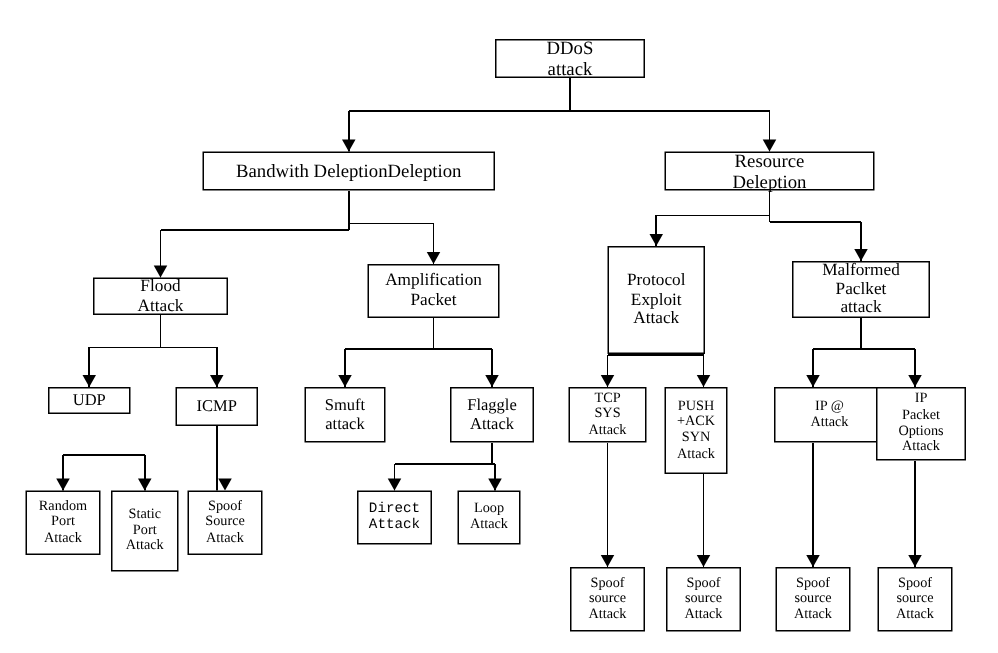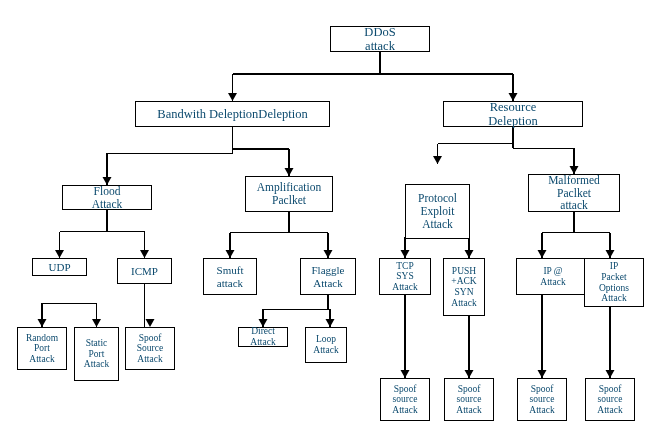--- a/index.html
+++ b/index.html
@@ -25,21 +25,21 @@
   }
   .node {
     position: absolute;
     box-sizing: border-box;
     border: 1px solid #000000;
     background: #ffffff;
     display: flex;
     align-items: center;
     justify-content: center;
     text-align: center;
-    color: #0c4a6e;
+    color: #000000;
     line-height: 1.12;
     padding: 1px 20px;
     white-space: pre-line;
   }
   .node.root      { font-size: 12.5px; }
   .node.level2    { font-size: 12.5px; }
   .node.level3    { font-size: 11.5px; }
   .node.level4    { font-size: 11px; }
   .node.leafsmall { font-size: 9.5px; }
 </style>
@@ -176,22 +176,22 @@
         <line x1="610" y1="307" x2="610" y2="378" stroke="#000000" stroke-width="1.2" shape-rendering="crispEdges"></line>
         <polygon points="605.5,370 614.5,370 610,378" fill="#000000"></polygon>
       </g>
     </svg>
   <div id="node-layer">
       <div class="node root" style="left: 330px; top: 26px; width: 100px; height: 26px;">DDoS attack</div>
       <div class="node level2" style="left: 135px; top: 101px; width: 195px; height: 26px;">Bandwith  DeleptionDeleption</div>
       <div class="node level2" style="left: 443px; top: 101px; width: 140px; height: 26px;">Resource Deleption</div>
       <div class="node level3" style="left: 62px; top: 185px; width: 90px; height: 25px;">Flood Attack</div>
       <div class="node level3" style="left: 245px; top: 176px; width: 88px; height: 36px;">Amplification
-Paclket</div>
-      <div class="node level3" style="left: 405px; top: 164px; width: 65px; height: 55px; margin-top: 20px;">Protocol
+Packet</div>
+      <div class="node level3" style="left: 405px; top: 164px; width: 65px; height: 72px;">Protocol
 Exploit
 Attack</div>
       <div class="node level3" style="left: 528px; top: 174px; width: 92px; height: 38px;">Malformed
 Paclket attack</div>
       <div class="node level4" style="left: 32px; top: 258px; width: 55px; height: 18px;">UDP</div>
       <div class="node level4" style="left: 117px; top: 258px; width: 55px; height: 26px;">ICMP</div>
       <div class="node level4" style="left: 203px; top: 258px; width: 54px; height: 37px;">Smuft
 attack</div>
       <div class="node level4" style="left: 300px; top: 258px; width: 56px; height: 37px;">Flaggle
 Attack</div>
@@ -208,21 +208,21 @@
 Attack</div>
       <div class="node leafsmall" style="left: 17px; top: 327px; width: 50px; height: 43px;">Random
 Port
 Attack</div>
       <div class="node leafsmall" style="left: 74px; top: 327px; width: 45px; height: 54px;">Static
 Port
 Attack</div>
       <div class="node leafsmall" style="left: 125px; top: 327px; width: 50px; height: 43px;">Spoof
 Source
 Attack</div>
-      <div class="node leafsmall" style="left: 238px; top: 327px; width: 50px; height: 20px;">Direct
+      <div class="node leafsmall" style="left: 238px; top: 327px; width: 50px; height: 36px; font-family: Liberation Mono, monospace;">Direct
 Attack</div>
       <div class="node leafsmall" style="left: 305px; top: 327px; width: 40px; height: 36px;">Loop
 Attack</div>
       <div class="node leafsmall" style="left: 380px; top: 378px; width: 50px; height: 43px;">Spoof
 source
 Attack</div>
       <div class="node leafsmall" style="left: 444px; top: 378px; width: 50px; height: 43px;">Spoof
 source
 Attack</div>
       <div class="node leafsmall" style="left: 517px; top: 378px; width: 50px; height: 43px;">Spoof

